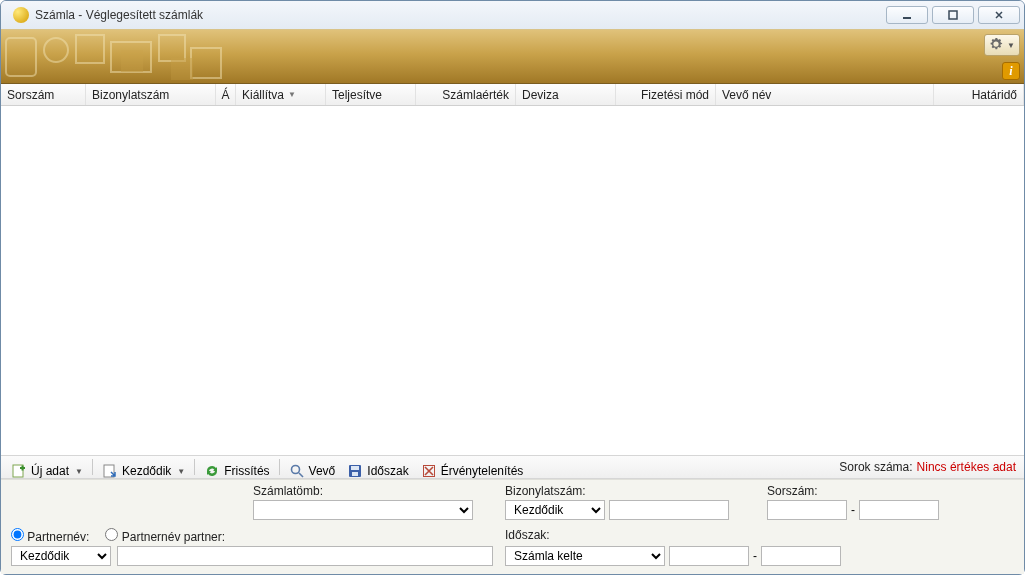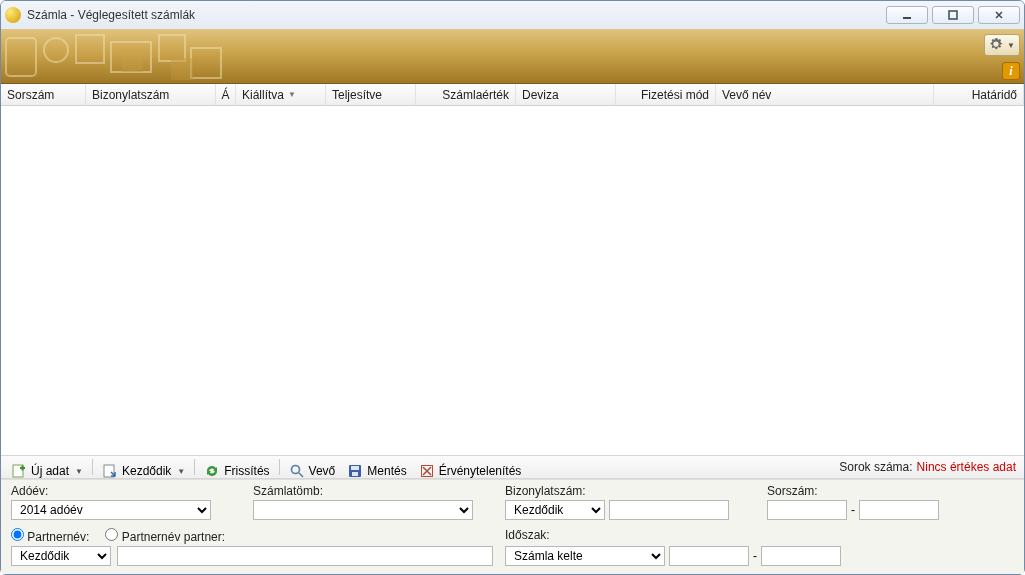--- a/index.html
+++ b/index.html
@@ -9,21 +9,21 @@
   .window {
     width: 1025px; height: 575px;
     border: 1px solid #6f8ba7;
     border-radius: 6px;
     background: #eef2f7;
     display: flex; flex-direction: column;
     box-shadow: inset 0 0 0 1px rgba(255,255,255,0.7);
   }
   .titlebar {
     height: 28px; display: flex; align-items: center;
-    padding: 0 4px 0 4px;
+    padding: 0 4px 0 12px;
     background: linear-gradient(#f3f6fb, #e4ebf3);
     border-top-left-radius: 5px; border-top-right-radius: 5px;
     font-size: 12px; color: #333;
   }
   .titlebar .app-icon {
     width: 16px; height: 16px; border-radius: 50%;
     background: radial-gradient(circle at 30% 30%, #ffe97a, #d39b00);
     margin-right: 6px; flex: 0 0 auto;
   }
   .titlebar .title { flex: 1 1 auto; }
@@ -269,44 +269,38 @@
       <span>Vevő</span>
     </div>
     <div class="tbtn">
       <span class="ico">
         <svg viewBox="0 0 16 16">
             <rect x="2" y="2" width="12" height="12" rx="1" fill="#3b5fa8"></rect>
             <rect x="4" y="3" width="8" height="4" fill="#dce6f4"></rect>
             <rect x="5" y="9" width="6" height="4" fill="#dce6f4"></rect>
           </svg>
       </span>
-      <span>Mentés</span>
+      <span>Időszak</span>
     </div>
     <div class="tbtn">
       <span class="ico">
         <svg viewBox="0 0 16 16">
             <rect x="2.5" y="2.5" width="11" height="11" fill="none" stroke="#b84a3a"></rect>
             <path d="M4 4l8 8M12 4l-8 8" stroke="#b84a3a" stroke-width="1.6"></path>
           </svg>
       </span>
       <span>Érvénytelenítés</span>
     </div>
     <div class="spacer"></div>
     <span class="status-label">Sorok száma:</span>
     <span class="status-value">Nincs értékes adat</span>
   </div>
 
   <div class="filters">
 
-    <div class="row1" style="grid-column:1;grid-row:1/span 2;">
-      <label>Adóév:</label>
-      <select style="width:200px;">
-        <option>2014 adóév</option>
-      </select>
-    </div>
 
     <div class="row1" style="grid-column:2;grid-row:1/span 2;">
       <label>Számlatömb:</label>
       <select style="width:220px;">
         <option></option>
       </select>
     </div>
 
     <div class="row1" style="grid-column:3;grid-row:1/span 2;">
       <label>Bizonylatszám:</label>

